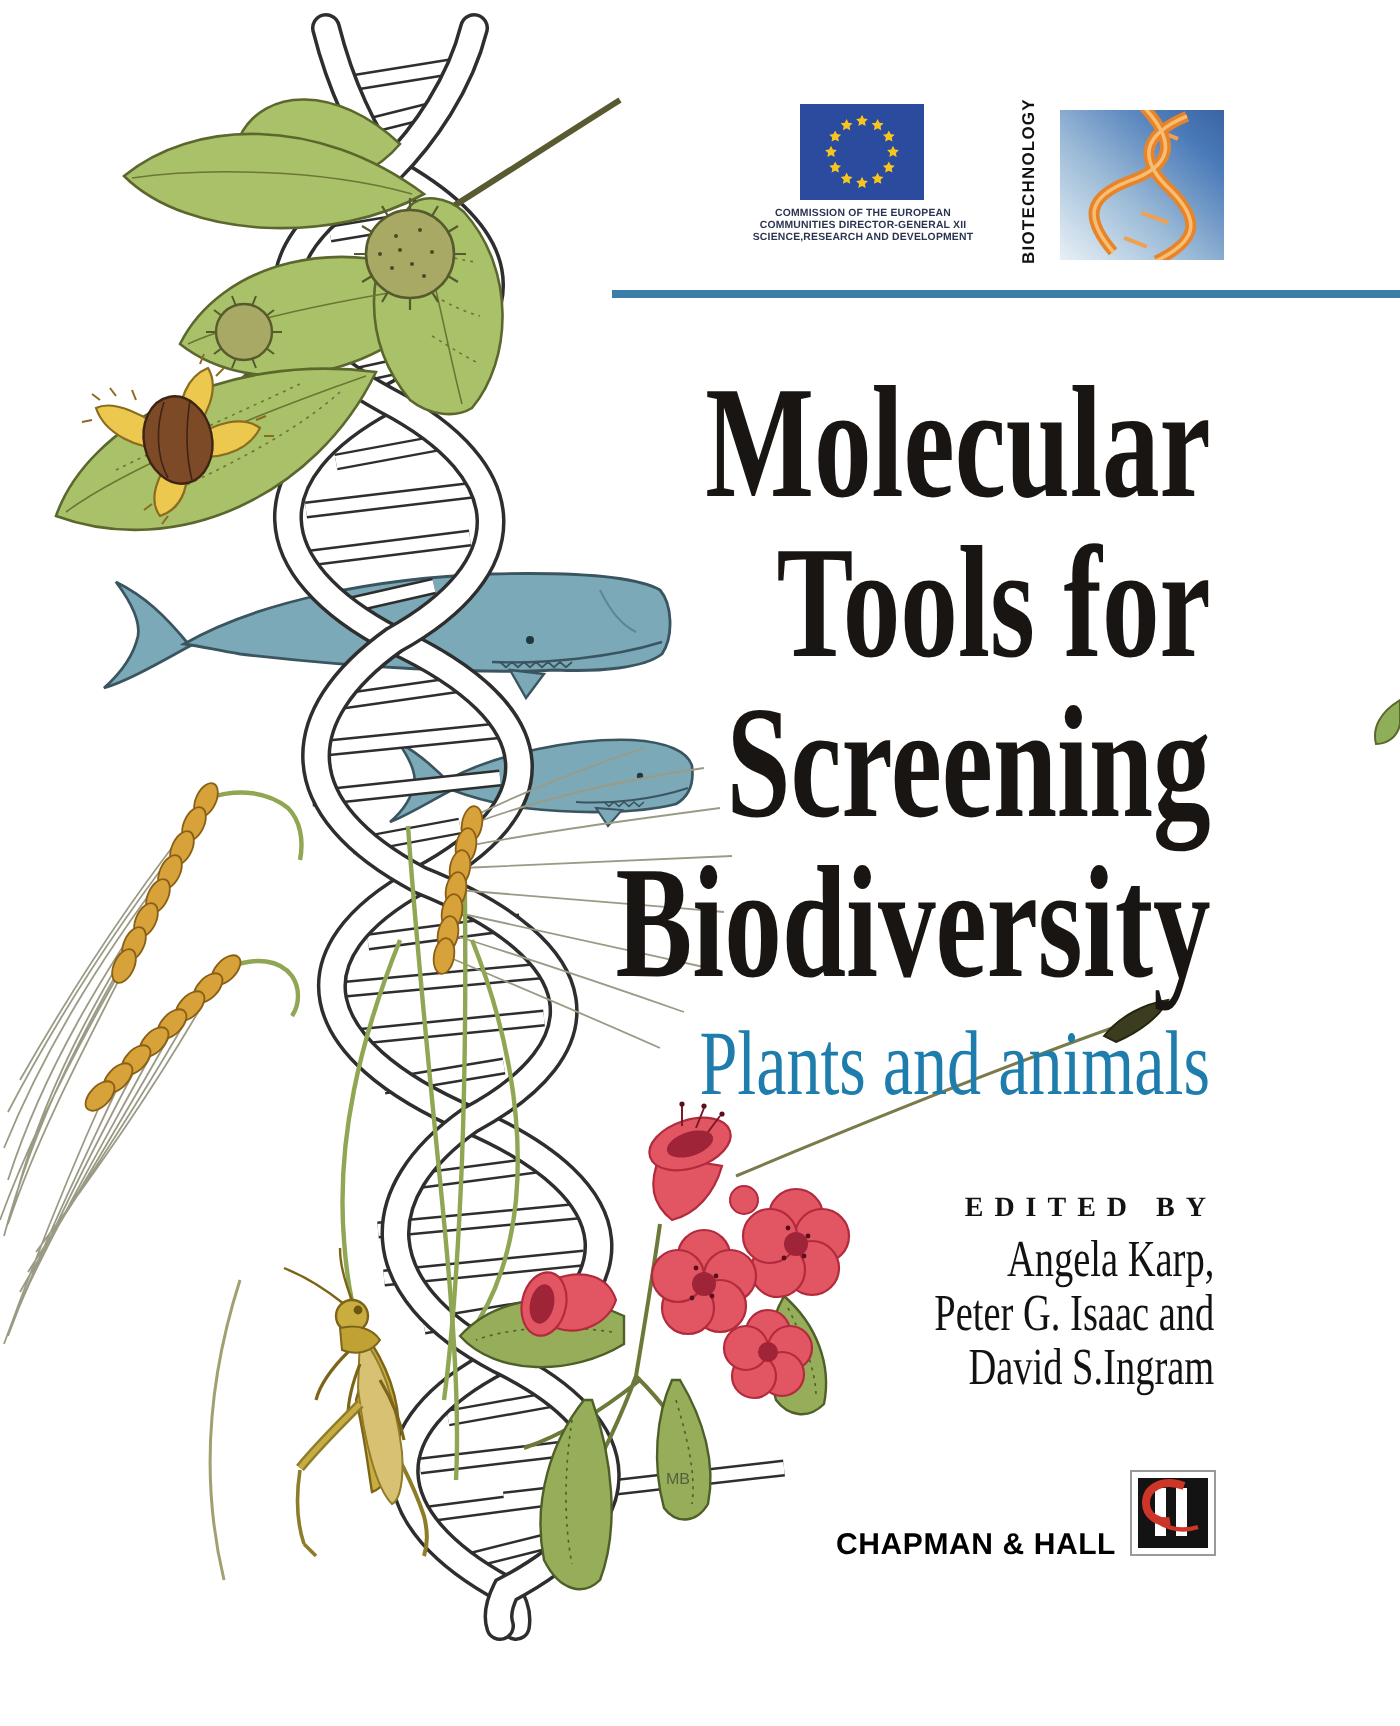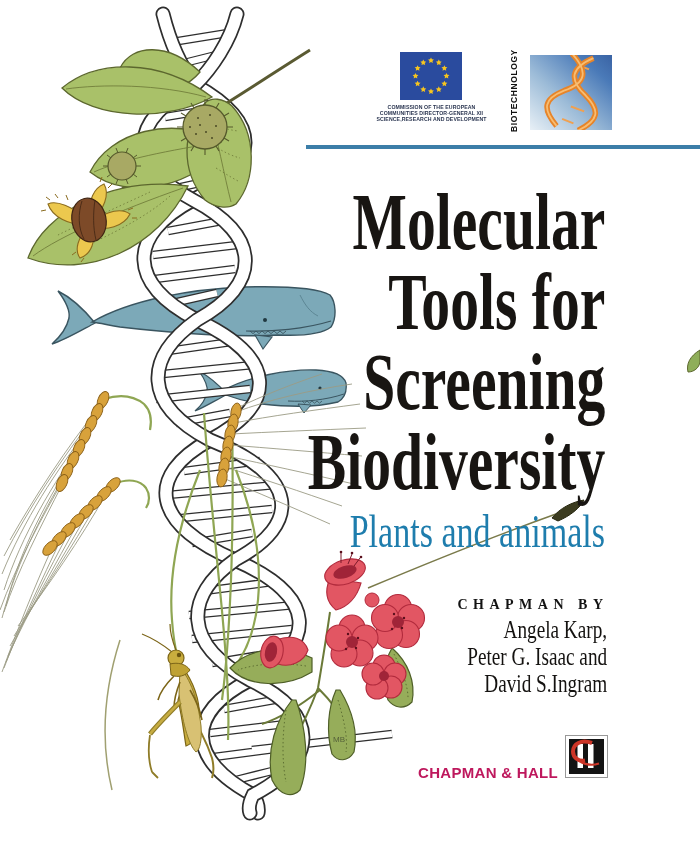--- a/index.html
+++ b/index.html
@@ -26,21 +26,21 @@
      transform:scaleX(.74);transform-origin:100% 0;white-space:nowrap;}
   .edited-by{position:absolute;right:97px;top:598px;z-index:3;
      font-weight:bold;font-size:14px;line-height:14px;letter-spacing:5.5px;
      margin-right:-5.5px;color:#131313;white-space:nowrap;}
   .editors{position:absolute;right:93px;top:616px;z-index:3;text-align:right;
      font-size:26px;line-height:27px;color:#141210;
      transform:scaleX(.74);transform-origin:100% 0;white-space:nowrap;}
   
   .publisher-name{position:absolute;left:418px;top:764px;z-index:3;
      font-family:"Liberation Sans","DejaVu Sans",sans-serif;font-weight:bold;
-     font-size:15px;letter-spacing:.3px;color:#be185d;white-space:nowrap;}
+     font-size:15px;letter-spacing:.3px;color:#000000;white-space:nowrap;}
   .publisher-logo{position:absolute;left:565px;top:735px;z-index:3;}
 </style>
 </head>
 <body>
 
 <div class="page">
 
   <svg class="illustration" width="700" height="863" viewBox="0 0 700 863">
 
     <g>
@@ -302,21 +302,21 @@
 
   <div class="title">
     <div>Molecular</div>
     <div>Tools for</div>
     <div>Screening</div>
     <div>Biodiversity</div>
   </div>
 
   <div class="subtitle">Plants and animals</div>
 
-  <div class="edited-by">CHAPMAN BY</div>
+  <div class="edited-by">EDITED BY</div>
 
   <div class="editors">
     <div>Angela Karp,</div>
     <div>Peter G. Isaac and</div>
     <div>David S.Ingram</div>
   </div>
 
   <div class="publisher-name">CHAPMAN &amp; HALL</div>
 
   <svg class="publisher-logo" width="43" height="43" viewBox="0 0 43 43">

